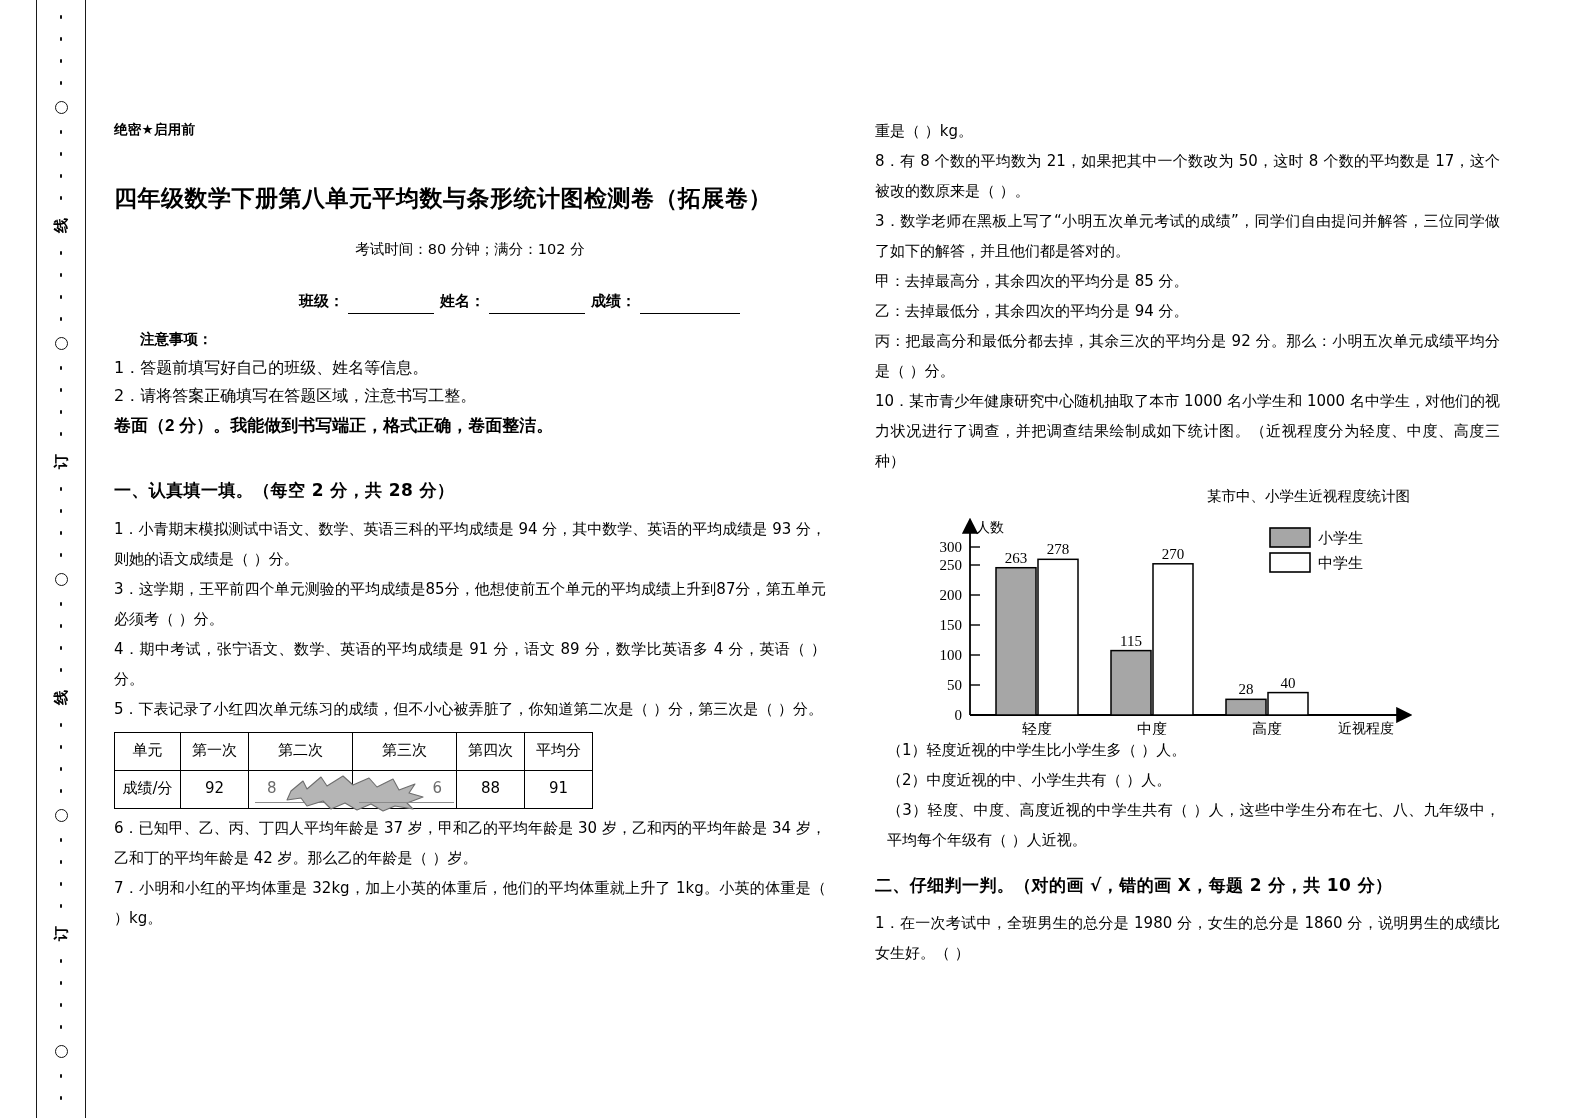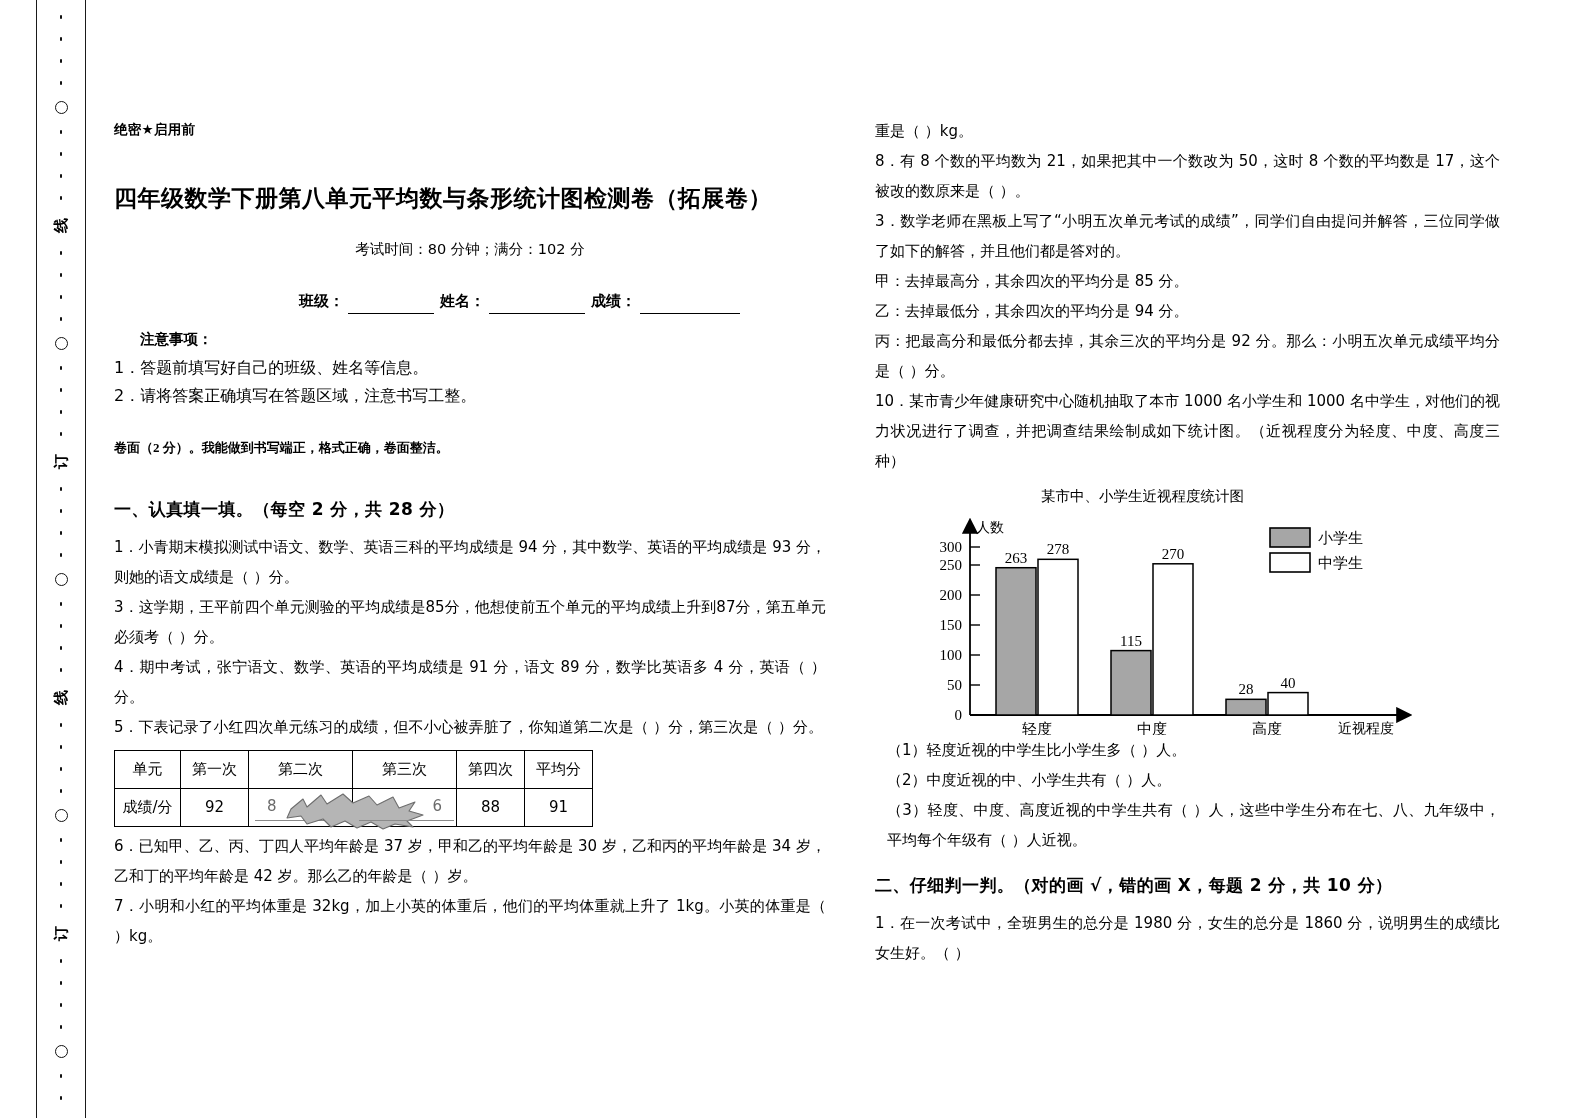--- a/index.html
+++ b/index.html
@@ -88,23 +88,22 @@
   .notice-title {
     font-family: "DejaVu Sans", sans-serif;
     font-size: 14.5px; font-weight: 700;
     margin-top: 8px; padding-left: 26px;
   }
   .notice-item {
     font-family: "DejaVu Sans", sans-serif;
     font-size: 16px; margin-top: 1px; line-height: 1.7;
   }
   .score-note {
-    font-family: Liberation Serif, serif;
-    font-size: 13px; font-weight: 700;
-    margin-top: 26px;
+    font-family: Liberation Sans, sans-serif;
+    font-size: 17px; font-weight: 700;
   }
   h2.section-head {
     font-family: "DejaVu Sans", sans-serif;
     font-size: 17px; font-weight: 700;
     margin: 32px 0 6px 0;
     letter-spacing: 0.4px;
   }
   #section-two-head { margin-top: 14px; }
   p.q {
     font-family: "DejaVu Sans", sans-serif;
@@ -155,21 +154,21 @@
     position: absolute; left: 34px; top: 2px;
     width: 150px; height: 38px;
     overflow: visible;
     pointer-events: none;
   }
 
   
   #chart-block { margin-top: 6px; }
   .chart-title {
     font-family: Liberation Serif, serif;
-    font-size: 14.5px; text-align: center;
+    font-size: 14.5px; text-align: right;
     margin: 2px 0 0 0;
     padding-right: 90px;
   }
   #chart-svg { display: block; margin: 0 auto; }
   .ax-tick { font-family: "Liberation Serif", serif; font-size: 15px; fill: #000; }
   .bar-val { font-family: "Liberation Serif", serif; font-size: 15px; fill: #000; text-anchor: middle; }
   .cat-lbl { font-family: "DejaVu Sans", sans-serif; font-size: 15px; fill: #000; text-anchor: middle; }
   .ax-name { font-family: "DejaVu Sans", sans-serif; font-size: 14px; fill: #000; }
   .leg-lbl { font-family: "DejaVu Sans", sans-serif; font-size: 15px; fill: #000; }
 </style>

